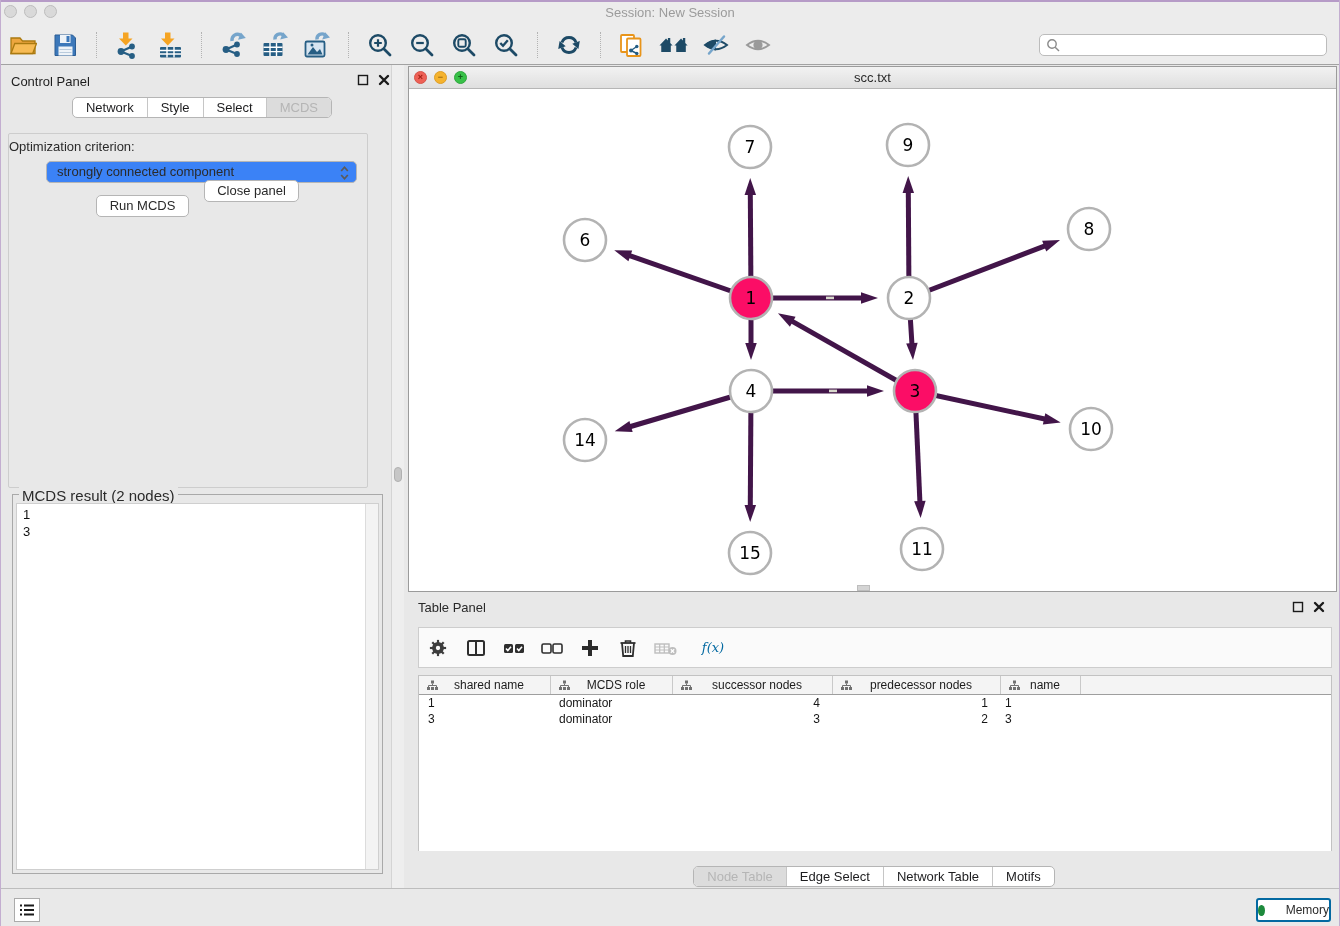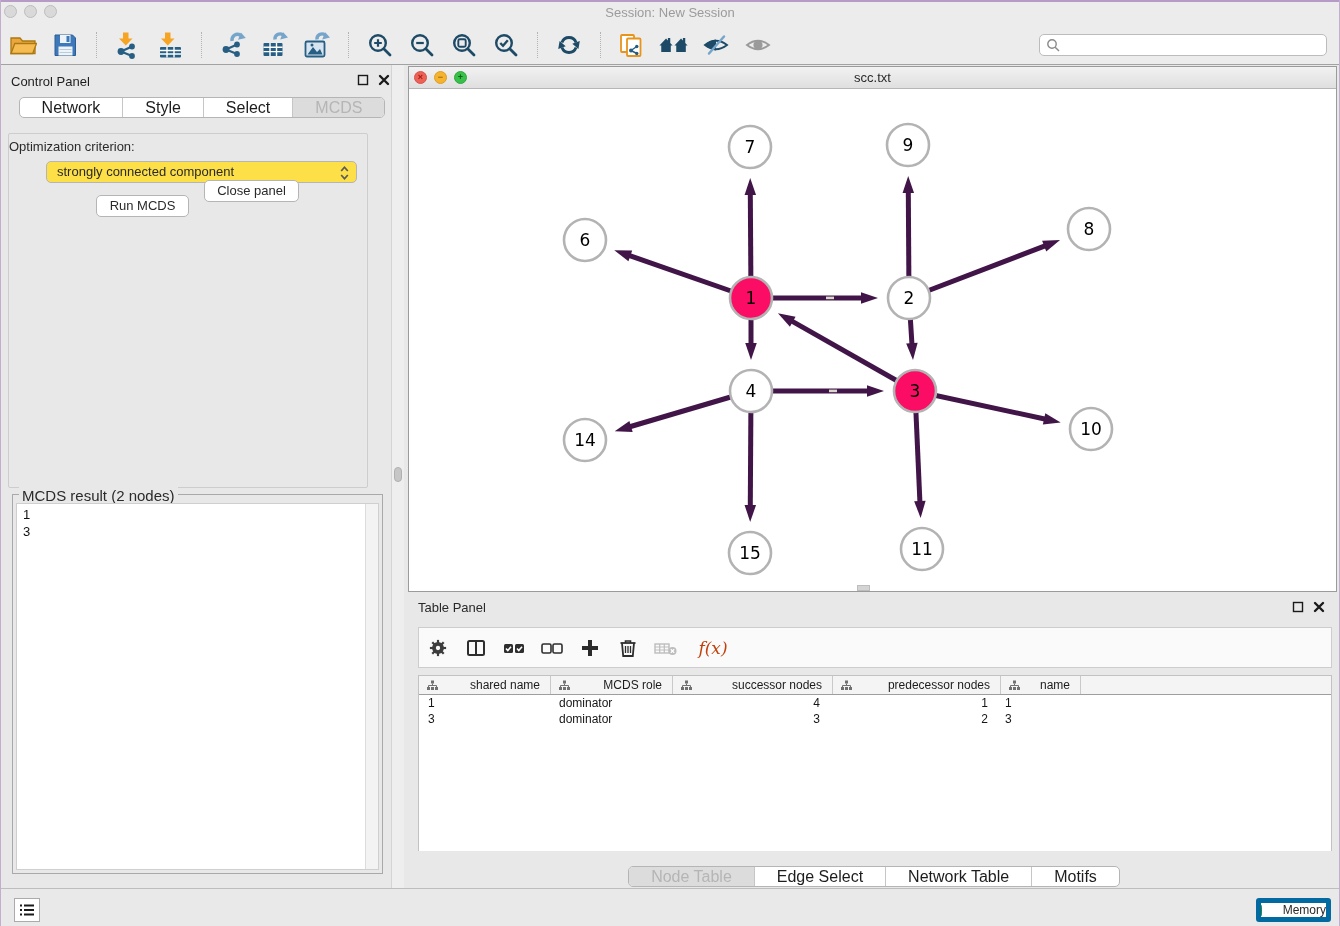--- a/index.html
+++ b/index.html
@@ -16,27 +16,27 @@
   #toolbar{position:absolute;left:0;top:26px;width:1340px;height:39px;background:#ececec;border-bottom:1px solid #a2a2a2;display:flex;align-items:center;padding-left:2px;}
   .tbi{width:30px;height:30px;margin:0 6px;display:flex;align-items:center;justify-content:center;}
   .tb-sep{width:1px;height:26px;margin:0 10px;border-left:1px dotted #b3b3b3;}
   .searchbox{position:absolute;right:13px;top:8px;width:288px;height:22px;background:#fff;border:1px solid #bcbcbc;border-radius:5px;display:flex;align-items:center;padding-left:6px;}
 
   #control-panel{position:absolute;left:0;top:65px;width:404px;height:823px;background:#e8e8e8;}
   .cp-title{position:absolute;left:11px;top:9px;font-size:13px;color:#1e1e1e;}
   .panel-icons{position:absolute;display:flex;gap:9px;align-items:center;}
   #control-panel .panel-icons{right:14px;top:9px;}
   .seg{display:flex;border:1px solid #b5b5b5;border-radius:5px;overflow:hidden;background:#fff;height:21px;}
-  .seg .tab{padding:0 22px;line-height:20px;font-size:16px;color:#1d1d1f;border-left:1px solid #c6c6c6;}
+  .seg .tab{padding:0 13px;line-height:20px;font-size:13px;color:#1d1d1f;border-left:1px solid #c6c6c6;}
   .seg .tab:first-child{border-left:none;}
   .seg .tab.selected{background:#dcdcdc;color:#b5b5b5;}
   #cp-tabs{position:absolute;left:0;right:0;top:32px;display:flex;justify-content:center;}
   #cp-content{position:absolute;left:8px;top:68px;width:360px;height:355px;border:1px solid #cdcdcd;border-radius:2px;}
   .opt-label{position:absolute;left:0;right:0;top:5px;text-align:left;font-size:13px;}
-  .dropdown{position:absolute;left:37px;top:27px;width:311px;height:22px;background:#fde047;border:1px solid #b5b5b5;border-radius:5px;font-size:13px;line-height:20px;padding-left:10px;}
+  .dropdown{position:absolute;left:37px;top:27px;width:311px;height:22px;background:#3b82f6;border:1px solid #b5b5b5;border-radius:5px;font-size:13px;line-height:20px;padding-left:10px;}
   .dd-arrows{position:absolute;right:7px;top:3px;}
   .btn{position:absolute;height:22px;background:#fff;border:1px solid #b5b5b5;border-radius:5px;font-size:13px;line-height:20px;text-align:center;}
   #btn-run{left:87px;top:61px;width:93px;}
   #btn-close{left:195px;top:46px;width:95px;}
   #mcds-group{position:absolute;left:12px;top:429px;width:371px;height:380px;border:1px solid #a9a9a9;}
   #mcds-label{position:absolute;left:6px;top:-8px;background:#e8e8e8;padding:0 3px;font-size:15px;}
   #mcds-box{position:absolute;left:3px;top:8px;right:3px;bottom:3px;background:#fff;border:1px solid #cfcfcf;}
   #mcds-lines{padding:2px 6px;font-size:13px;line-height:17px;color:#111;}
   #mcds-scroll{position:absolute;right:0;top:0;bottom:0;width:13px;background:#f3f3f3;border-left:1px solid #dcdcdc;}
   #cp-scroll{position:absolute;left:391px;top:0px;width:13px;height:823px;background:#eeeeee;border-left:1px solid #d4d4d4;}
@@ -51,29 +51,29 @@
 
   #table-panel{position:absolute;left:408px;top:592px;width:932px;height:296px;background:#e8e8e8;}
   .tp-title{position:absolute;left:10px;top:8px;font-size:13px;}
   #table-panel .panel-icons{right:15px;top:9px;}
   #tp-toolbar{position:absolute;left:10px;top:35px;width:914px;height:41px;background:#fafafa;border:1px solid #cdcdcd;display:flex;align-items:center;padding-left:0px;}
   .tpi{width:26px;height:26px;margin:0 6px;display:flex;align-items:center;justify-content:center;}
   #tp-table{position:absolute;left:10px;top:83px;width:914px;height:176px;background:#fff;border:1px solid #c2c2c2;border-bottom:none;}
   #tp-header{position:absolute;left:0;top:0;right:0;height:19px;background:#f4f4f4;border-bottom:1px solid #9e9e9e;display:flex;}
   .th{display:flex;align-items:center;font-size:12px;color:#1c1c1c;border-right:1px solid #c9c9c9;position:relative;}
   .th .hicon{margin-left:8px;}
-  .th .hlabel{flex:1;text-align:right;padding-right:10px;}
+  .th .hlabel{flex:1;text-align:center;padding-right:10px;}
   #tp-body{position:absolute;left:0;top:19px;right:0;bottom:0;background:#fff;}
   .trow{display:flex;height:16px;font-size:12px;color:#161616;}
   .tcell{padding:1px 8px;overflow:hidden;white-space:nowrap;}
   #tp-tabs{position:absolute;left:0;right:0;top:274px;display:flex;justify-content:center;}
 
   #statusbar{position:absolute;left:0;top:888px;width:1340px;height:38px;background:#e9e9e9;border-top:1px solid #bdbdbd;}
   #sb-left{position:absolute;left:14px;top:9px;width:26px;height:24px;background:#fff;border:1px solid #ababab;display:flex;align-items:center;justify-content:center;}
-  #sb-mem{position:absolute;right:9px;top:9px;width:75px;height:24px;background:#fff;border:5px solid #0369a1;border-radius:3px;display:flex;align-items:center;justify-content:center;gap:21px;font-size:12px;}
+  #sb-mem{position:absolute;right:9px;top:9px;width:75px;height:24px;background:#fff;border:2px solid #0369a1;border-radius:3px;display:flex;align-items:center;justify-content:center;gap:21px;font-size:12px;}
 </style>
 </head>
 <body>
 
 <div class="app">
   <div class="edge-top"></div>
   <div class="edge-left"></div>
   <div class="edge-right"></div>
 
   <div id="titlebar">
@@ -395,21 +395,21 @@
       </div>
       <div class="tpi">
         <svg width="24" height="20" viewBox="0 0 24 20">
             <rect x="1" y="6" width="14" height="9" fill="none" stroke="#bdbdbd" stroke-width="1.4"></rect>
             <path d="M1 9 H15 M1 12 H15 M5.7 6 V15 M10.3 6 V15" stroke="#bdbdbd" stroke-width="1.2"></path>
             <circle cx="18.5" cy="13" r="4" fill="#bdbdbd"></circle>
             <path d="M16.8 11.3 L20.2 14.7 M20.2 11.3 L16.8 14.7" stroke="#fff" stroke-width="1.3"></path>
           </svg>
       </div>
       <div class="tpi" style="width:44px">
-        <span style="font-family:'DejaVu Serif',serif;font-style:italic;font-size:17px;color:#c2410c">f(x)</span>
+        <span style="font-family:'DejaVu Serif',serif;font-style:italic;font-size:13px;color:#0369a1">f(x)</span>
       </div>
     </div>
     <div id="tp-table">
       <div id="tp-header">
           <div class="th" style="width: 132px;">
             <svg class="hicon" width="11" height="11" viewBox="0 0 11 11">
               <g fill="#707070">
                 <rect x="4" y="0.5" width="3" height="3"></rect>
                 <rect x="0" y="7" width="3" height="3"></rect>
                 <rect x="4" y="7" width="3" height="3"></rect>

